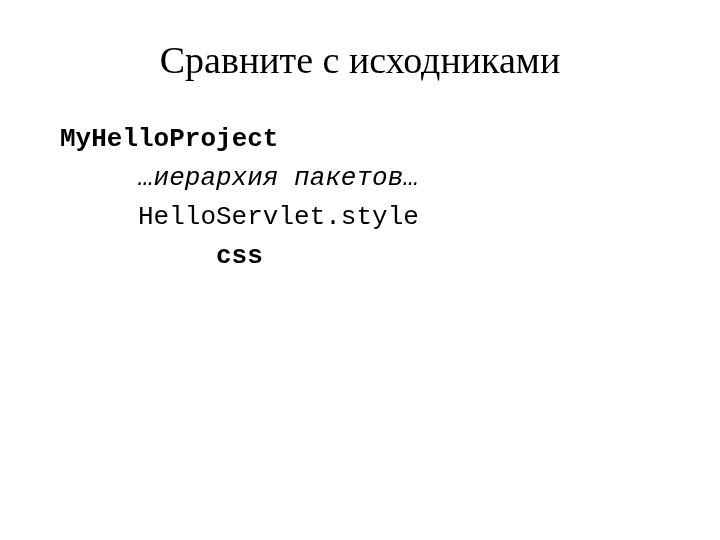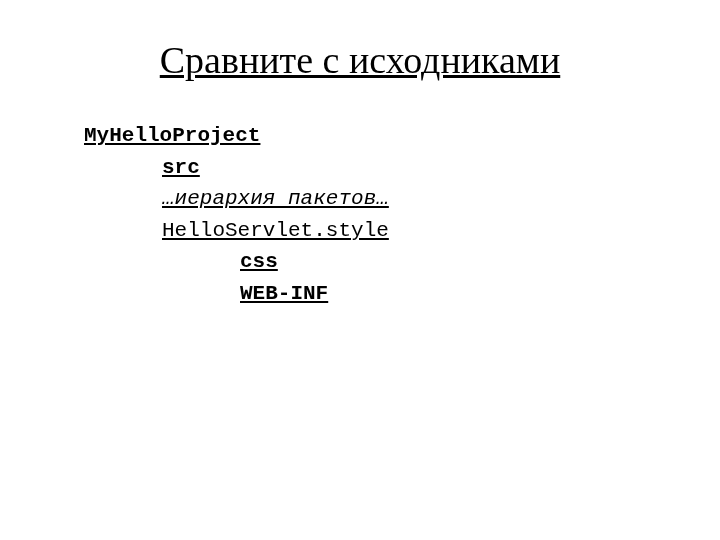--- a/index.html
+++ b/index.html
@@ -9,34 +9,33 @@
     }
     body {
       width: 720px;
       height: 540px;
       background: #ffffff;
       font-family: Georgia, 'Times New Roman', serif;
       color: #000000;
       overflow: hidden;
     }
     .slide {
-      padding: 30px 84px;
-      text-decoration: underline;
+      padding: 30px 60px;
     }
     .title {
       font-family: Georgia, 'Times New Roman', serif;
       font-size: 38px;
       font-weight: 400;
       text-align: center;
       margin-top: 8px;
       margin-bottom: 38px;
     }
     .tree {
       font-family: 'Courier New', Courier, monospace;
-      font-size: 21px;
+      font-size: 26px;
       line-height: 1.5;
     }
     .tree-line {
       white-space: pre;
     }
     .bold {
       font-weight: bold;
     }
     .italic {
       font-style: italic;
@@ -46,19 +45,17 @@
     .indent-2 { padding-left: 156px; }
     .indent-3 { padding-left: 234px; }
   </style>
 </head>
 <body>
 
 <div class="slide">
   <h1 class="title">Сравните с исходниками</h1>
   <div class="tree">
     <div class="tree-line bold indent-0">MyHelloProject</div>
-    <div class="tree-line bold indent-1">src</div>
     <div class="tree-line italic indent-1">…иерархия пакетов…</div>
     <div class="tree-line indent-1">HelloServlet.style</div>
     <div class="tree-line bold indent-2">css</div>
-    <div class="tree-line bold indent-2">WEB-INF</div>
   </div>
 </div>
 
 </body></html>

